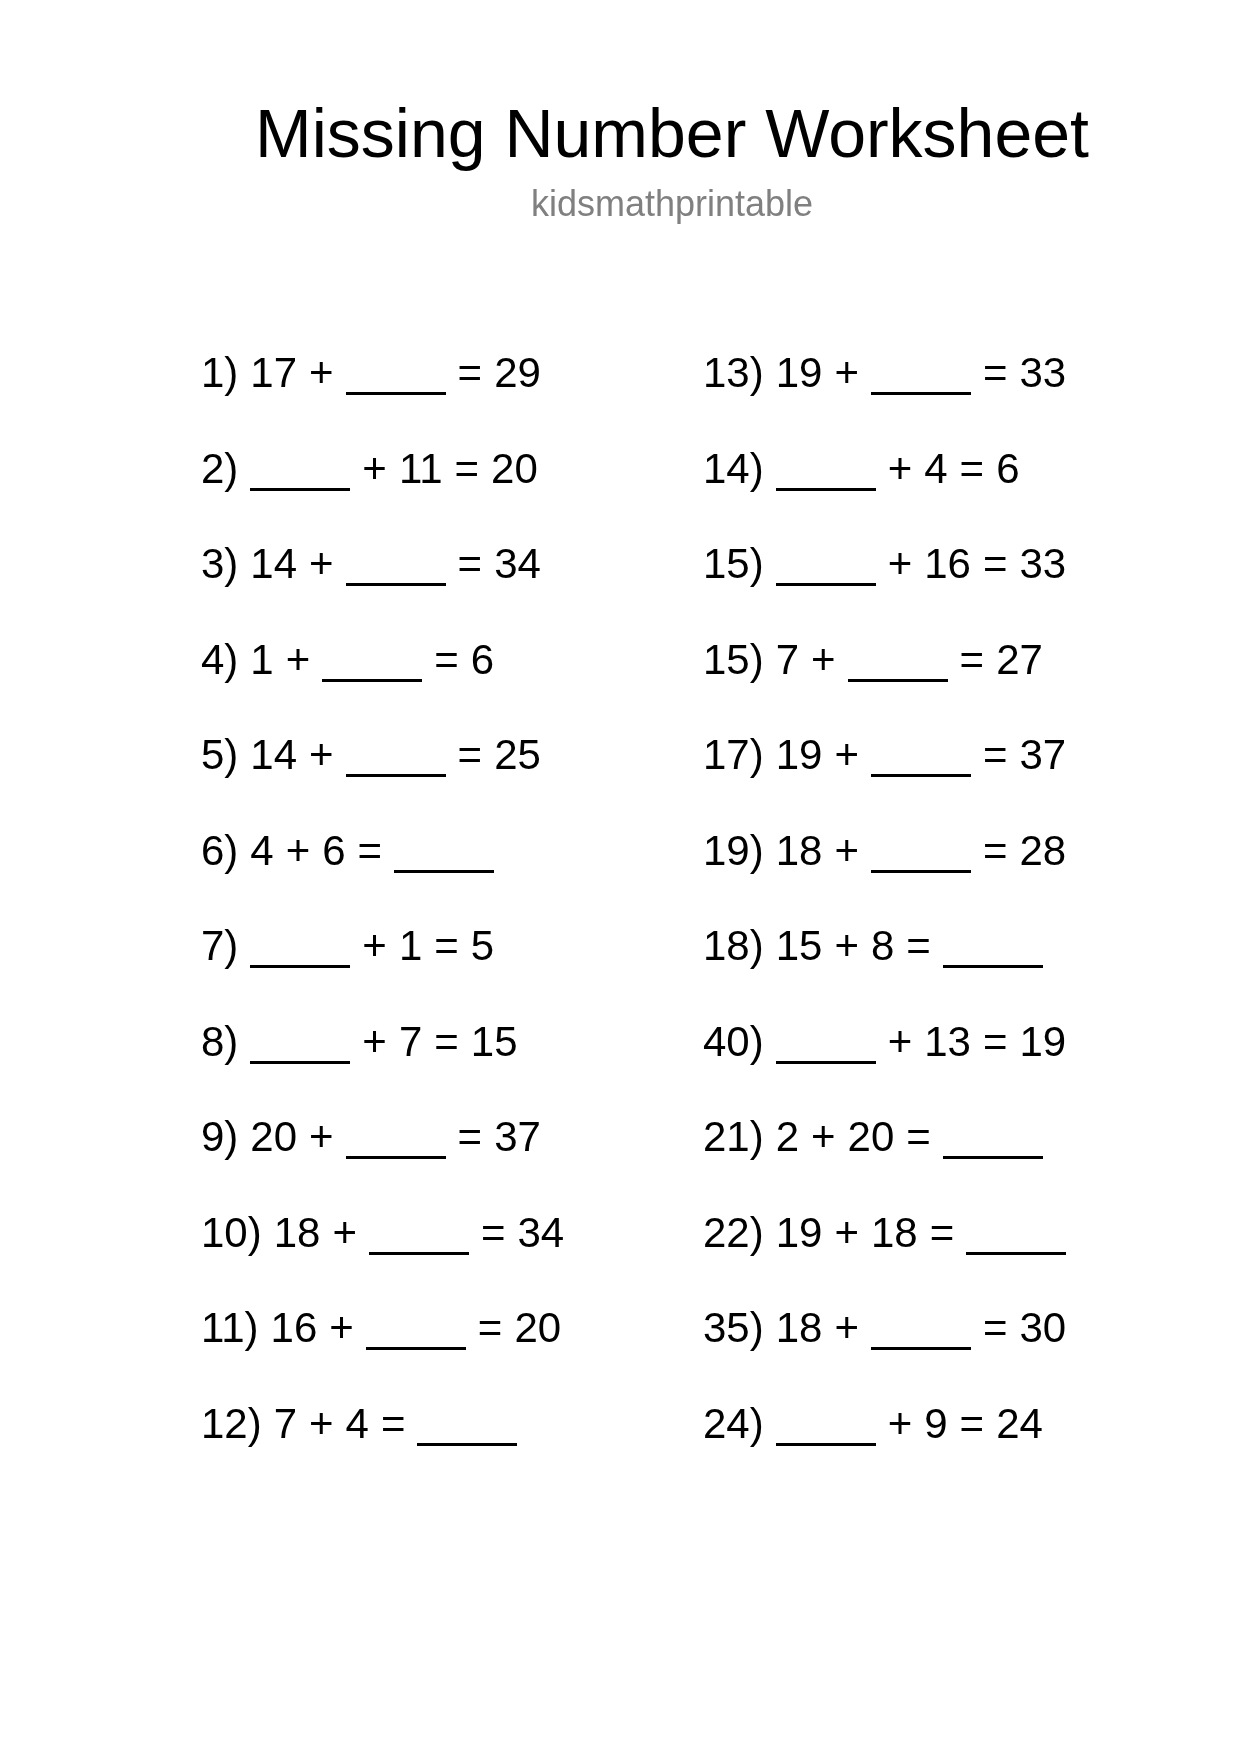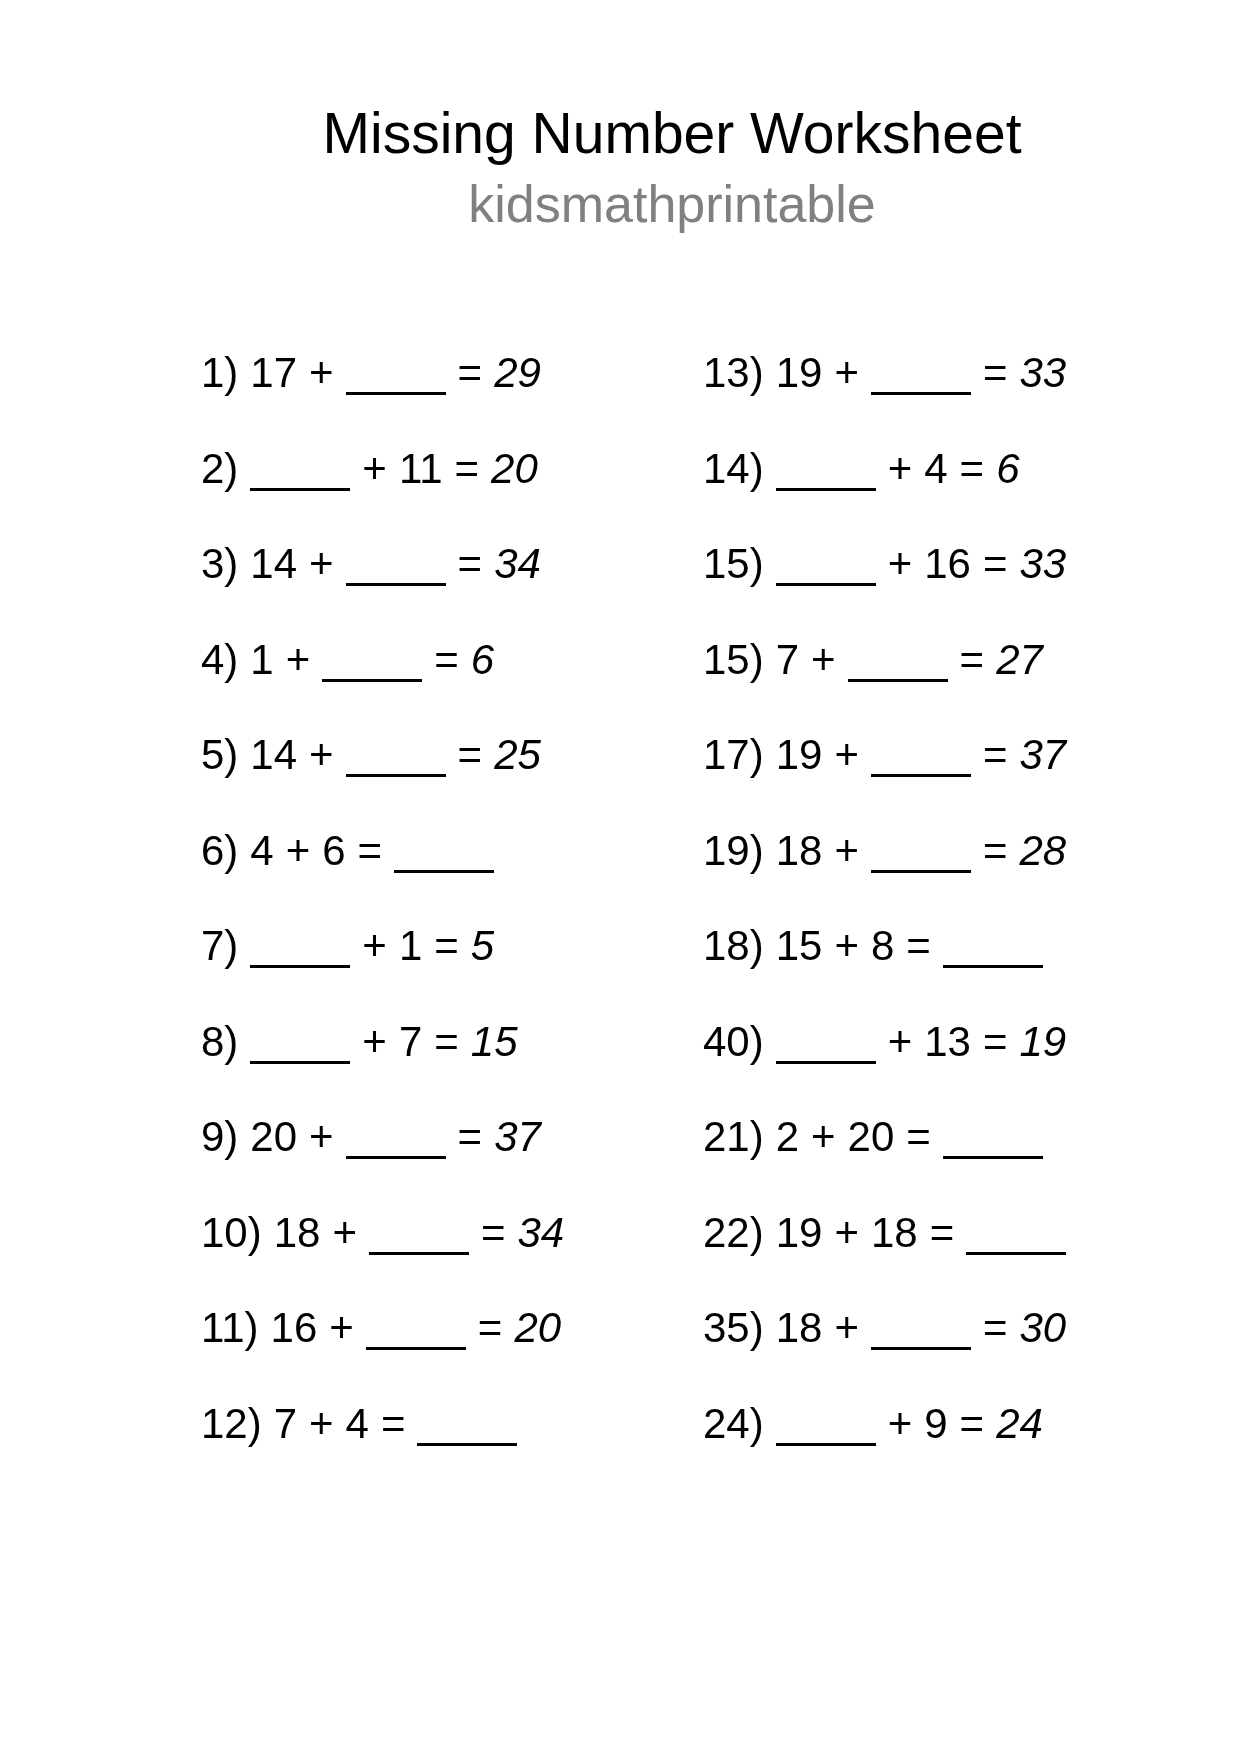--- a/index.html
+++ b/index.html
@@ -14,34 +14,34 @@
       overflow: hidden;
       font-family: "Liberation Sans", sans-serif;
       color: #000000;
     }
     .title {
       position: absolute;
       left: 0;
       width: 1240px;
       top: 98px;
       text-align: center;
-      font-size: 57px;
+      font-size: 68px;
       line-height: 70px;
       color: #000000;
       white-space: nowrap;
       padding-left: 104px;
       box-sizing: border-box;
     }
     .subtitle {
       position: absolute;
       left: 0;
       width: 1240px;
       top: 180px;
       text-align: center;
-      font-size: 52px;
+      font-size: 36px;
       line-height: 48px;
       color: #808080;
       white-space: nowrap;
       padding-left: 104px;
       box-sizing: border-box;
     }
     .column {
       position: absolute;
       top: 348px;
     }
@@ -60,21 +60,21 @@
     .blank {
       display: inline-block;
       width: 100px;
       height: 36px;
       border-bottom: 3px solid #000000;
       margin-right: 12px;
       vertical-align: baseline;
       position: relative;
       top: 8px;
     }
-    .problem .tok:last-child, .problem .blank:last-child { margin-right: 0; font-style: italic; }
+    .problem .tok:last-child, .problem .blank:last-child { margin-right: 0; }
   </style>
 </head>
 <body>
 
 <div class="title">Missing Number Worksheet</div>
 <div class="subtitle">kidsmathprintable</div>
 
 <div class="column col-left" id="col-left">
     <div class="problem">
       <span class="num">1)</span>

